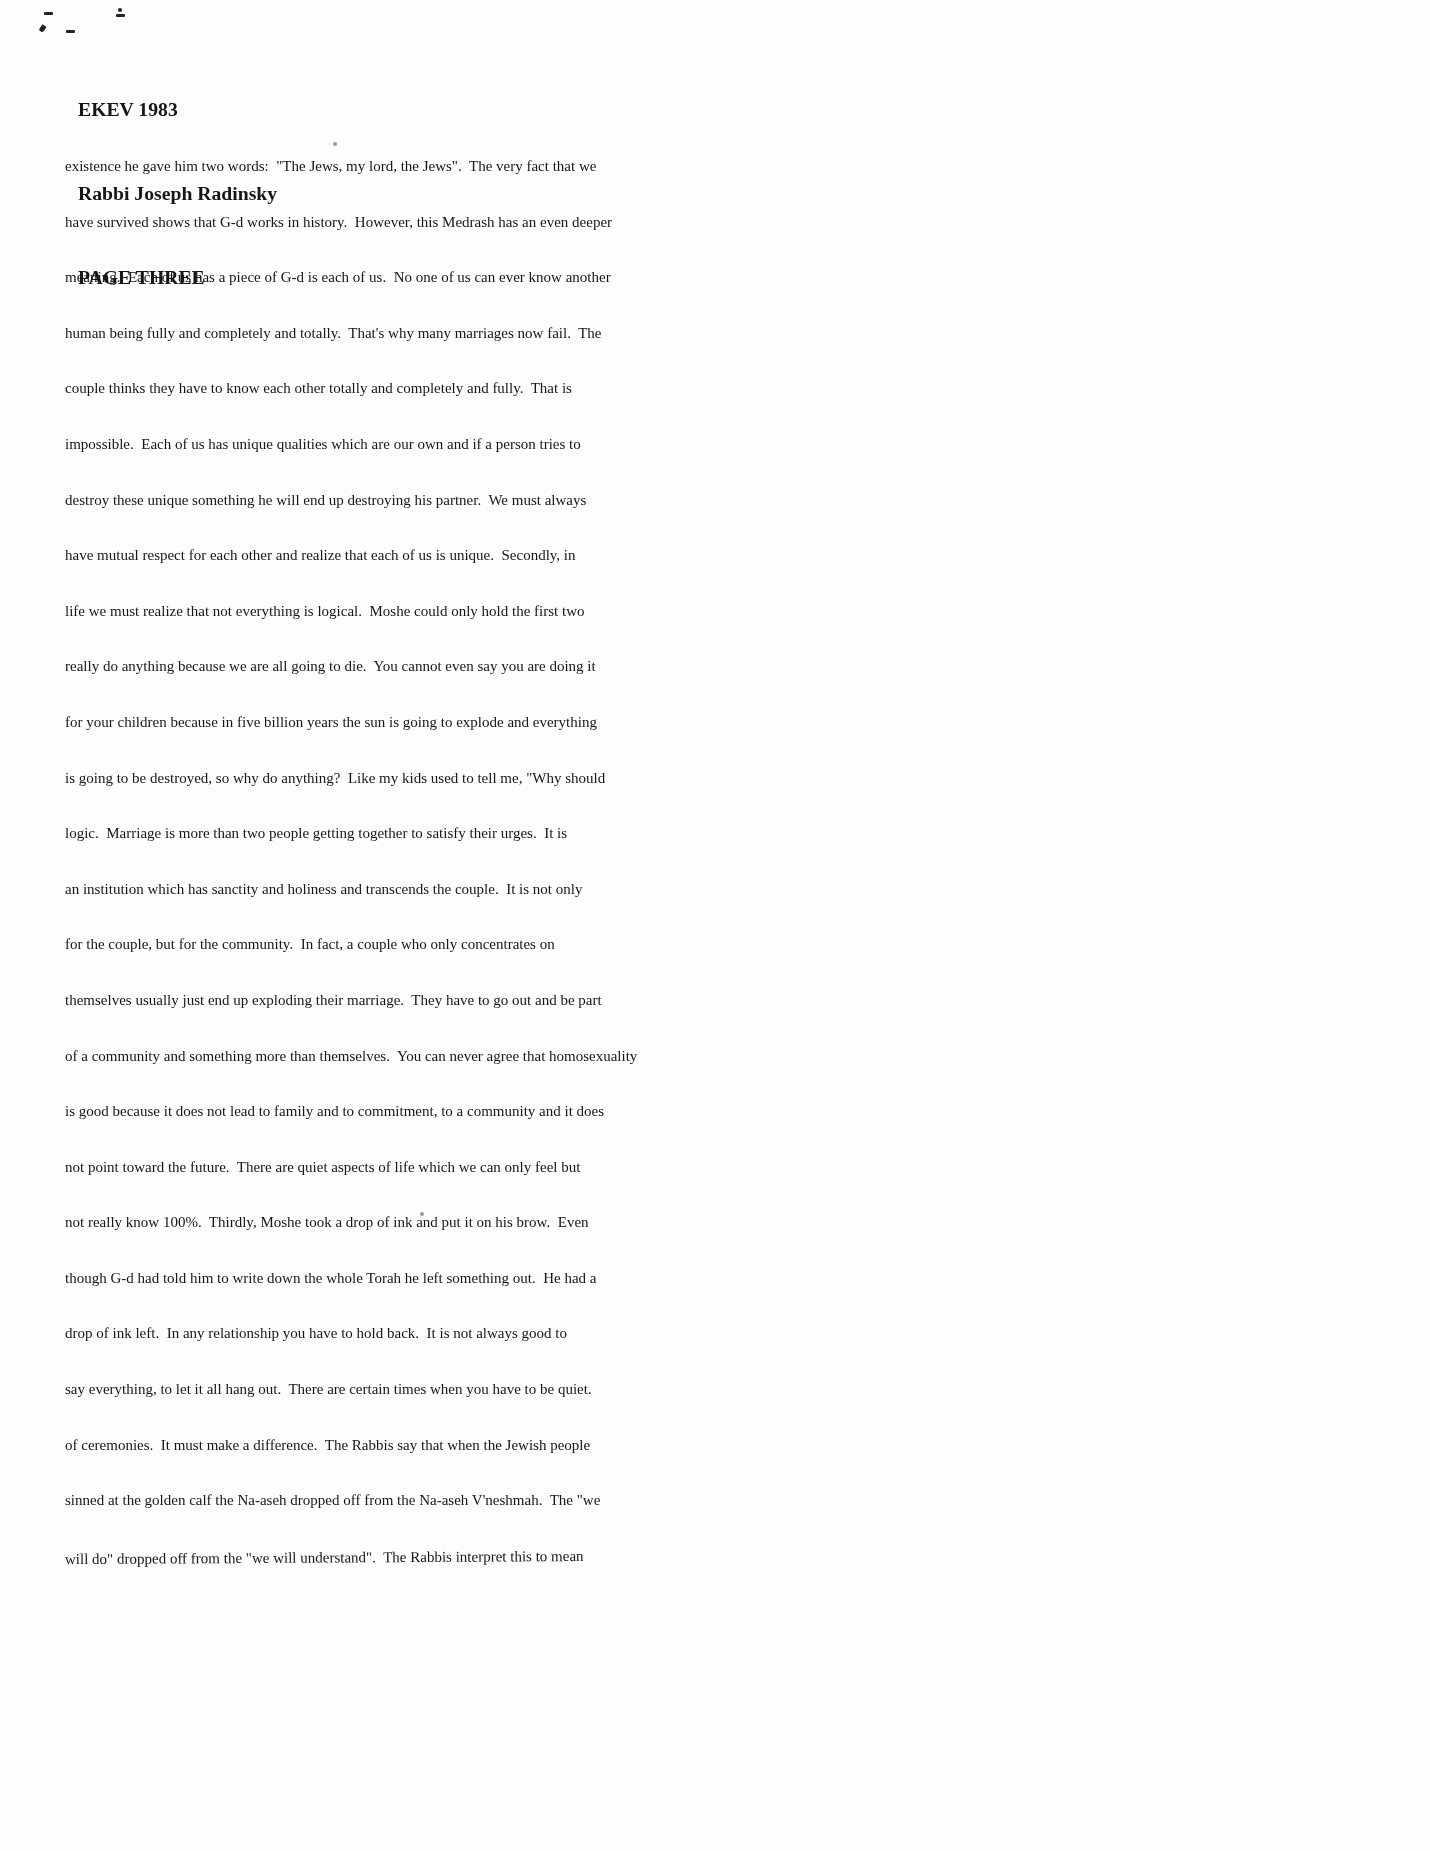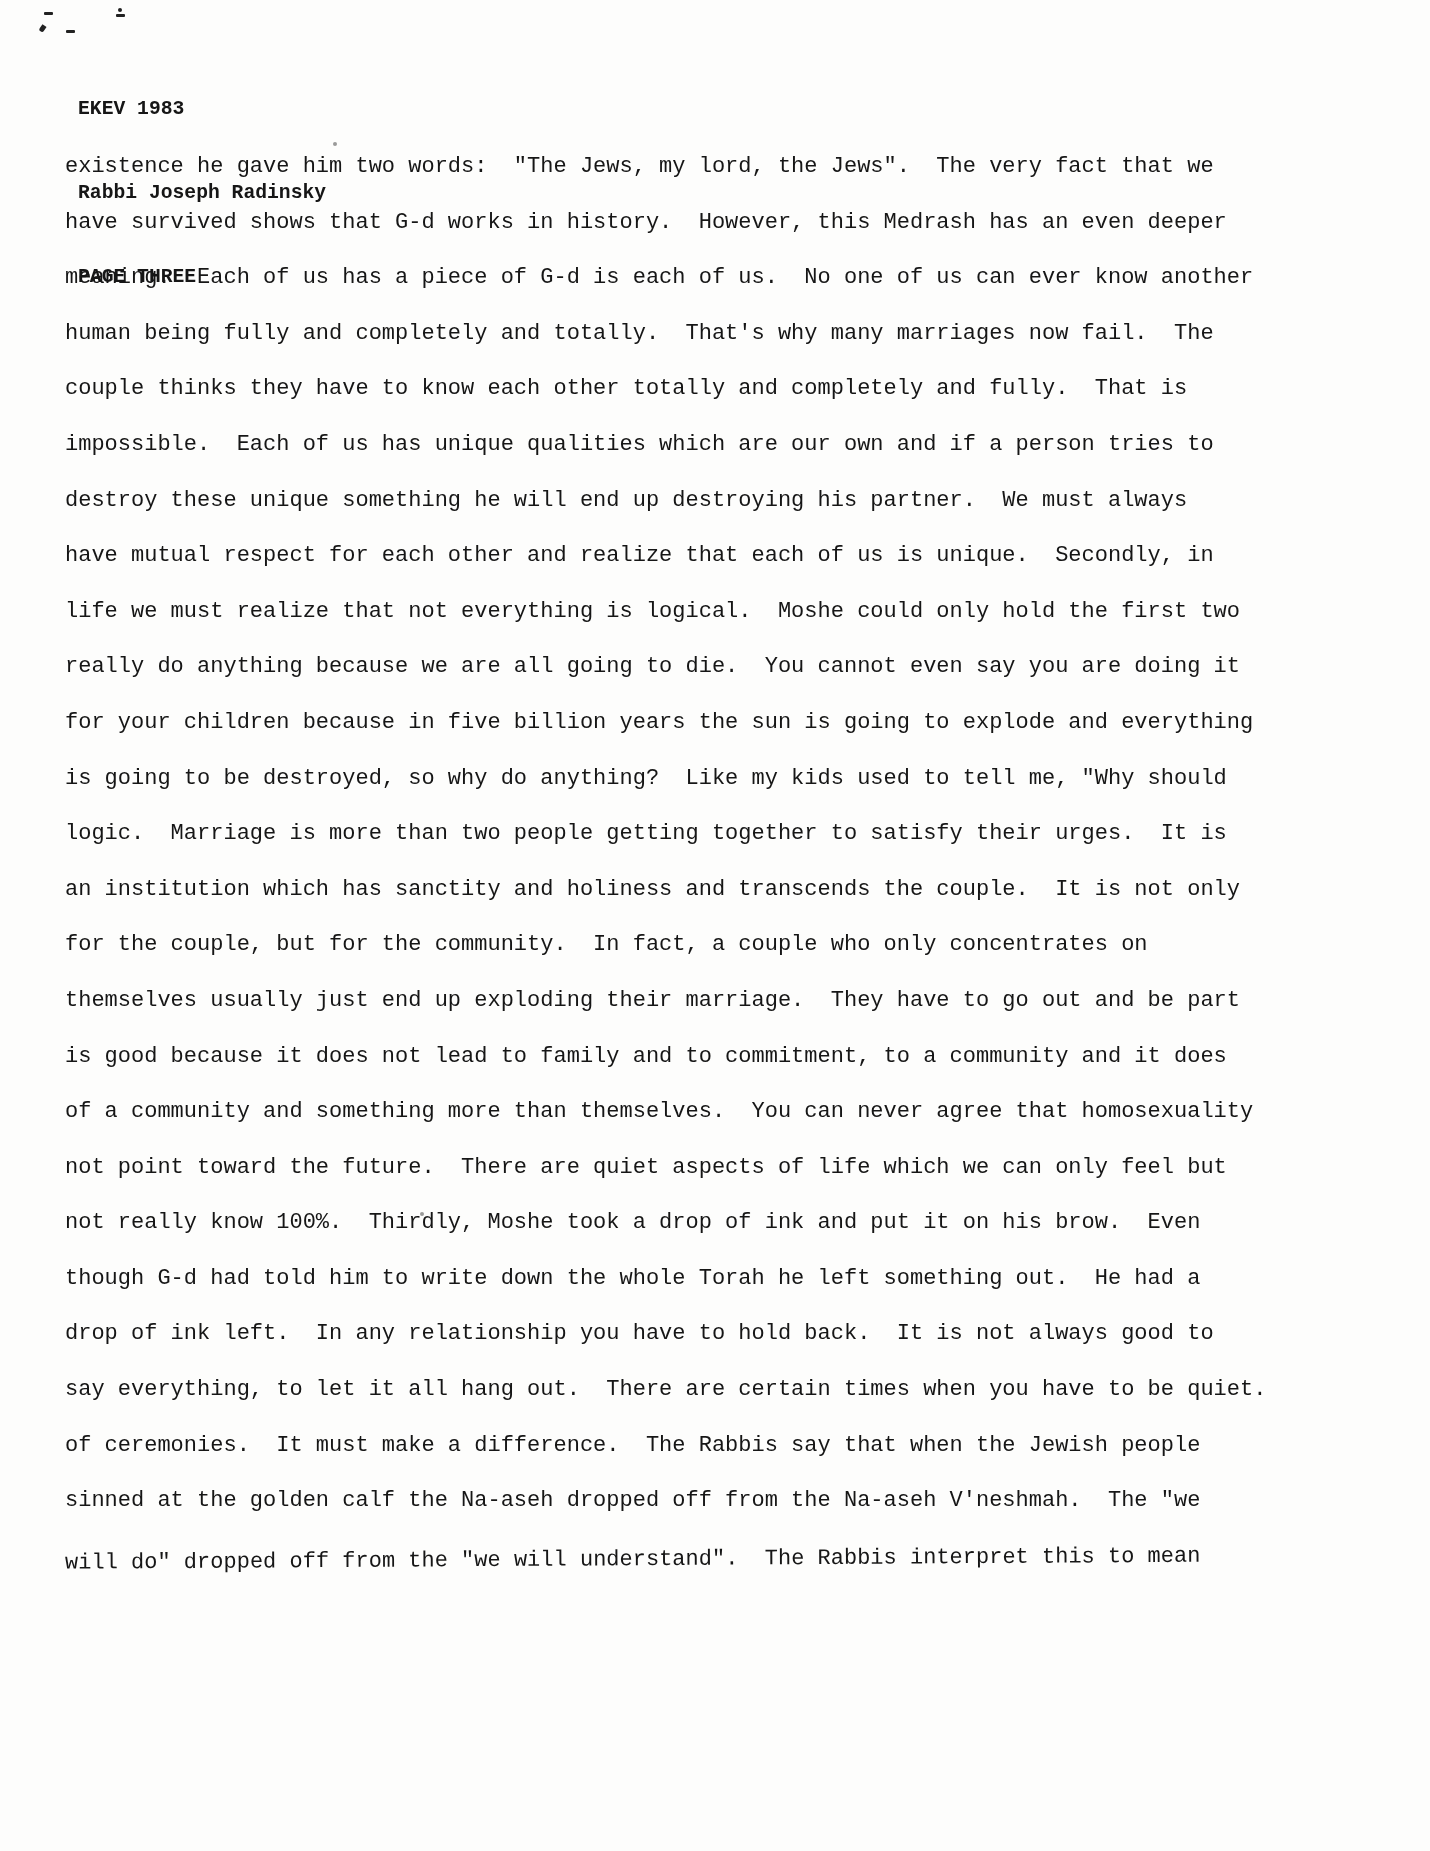--- a/index.html
+++ b/index.html
@@ -8,37 +8,37 @@
     padding: 0;
     background: #888;
   }
   .page {
     position: relative;
     width: 1430px;
     height: 1851px;
     margin: 0 auto;
     background: var(--paper, #fdfdfc);
     overflow: hidden;
-    font-family: Liberation Mono, monospace;
+    font-family: Liberation Serif, serif;
     color: var(--ink, #161616);
   }
   .doc-header {
     position: absolute;
     left: 78px;
     top: 39px;
     font-size: 19.7px;
     line-height: 28px;
     white-space: pre;
     font-weight: bold;
   }
   .doc-body {
     position: absolute;
     left: 65px;
     top: 139px;
-    font-size: 22px;
+    font-size: 15px;
   }
   .body-line {
     height: 55.6px;
     line-height: 55.6px;
     white-space: pre;
   }
   .body-line:last-child {
     transform: rotate(-0.35deg);
     transform-origin: 90% 50%;
   }
@@ -82,22 +82,22 @@
       <div class="body-line">destroy these unique something he will end up destroying his partner.  We must always</div>
       <div class="body-line">have mutual respect for each other and realize that each of us is unique.  Secondly, in</div>
       <div class="body-line">life we must realize that not everything is logical.  Moshe could only hold the first two</div>
       <div class="body-line">really do anything because we are all going to die.  You cannot even say you are doing it</div>
       <div class="body-line">for your children because in five billion years the sun is going to explode and everything</div>
       <div class="body-line">is going to be destroyed, so why do anything?  Like my kids used to tell me, "Why should</div>
       <div class="body-line">logic.  Marriage is more than two people getting together to satisfy their urges.  It is</div>
       <div class="body-line">an institution which has sanctity and holiness and transcends the couple.  It is not only</div>
       <div class="body-line">for the couple, but for the community.  In fact, a couple who only concentrates on</div>
       <div class="body-line">themselves usually just end up exploding their marriage.  They have to go out and be part</div>
+      <div class="body-line">of a community and something more than themselves.  You can never agree that homosexuality</div>
       <div class="body-line">is good because it does not lead to family and to commitment, to a community and it does</div>
-      <div class="body-line">of a community and something more than themselves.  You can never agree that homosexuality</div>
       <div class="body-line">not point toward the future.  There are quiet aspects of life which we can only feel but</div>
       <div class="body-line">not really know 100%.  Thirdly, Moshe took a drop of ink and put it on his brow.  Even</div>
       <div class="body-line">though G-d had told him to write down the whole Torah he left something out.  He had a</div>
       <div class="body-line">drop of ink left.  In any relationship you have to hold back.  It is not always good to</div>
       <div class="body-line">say everything, to let it all hang out.  There are certain times when you have to be quiet.</div>
       <div class="body-line">of ceremonies.  It must make a difference.  The Rabbis say that when the Jewish people</div>
       <div class="body-line">sinned at the golden calf the Na-aseh dropped off from the Na-aseh V'neshmah.  The "we</div>
       <div class="body-line">will do" dropped off from the "we will understand".  The Rabbis interpret this to mean</div>
     </div>
 

